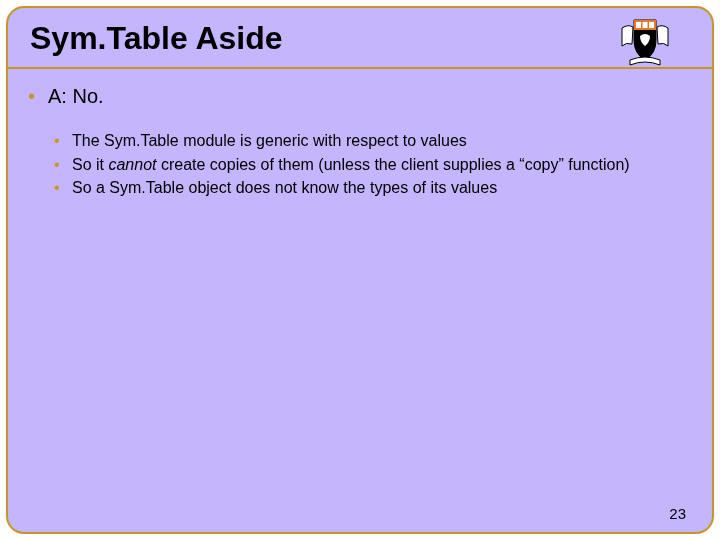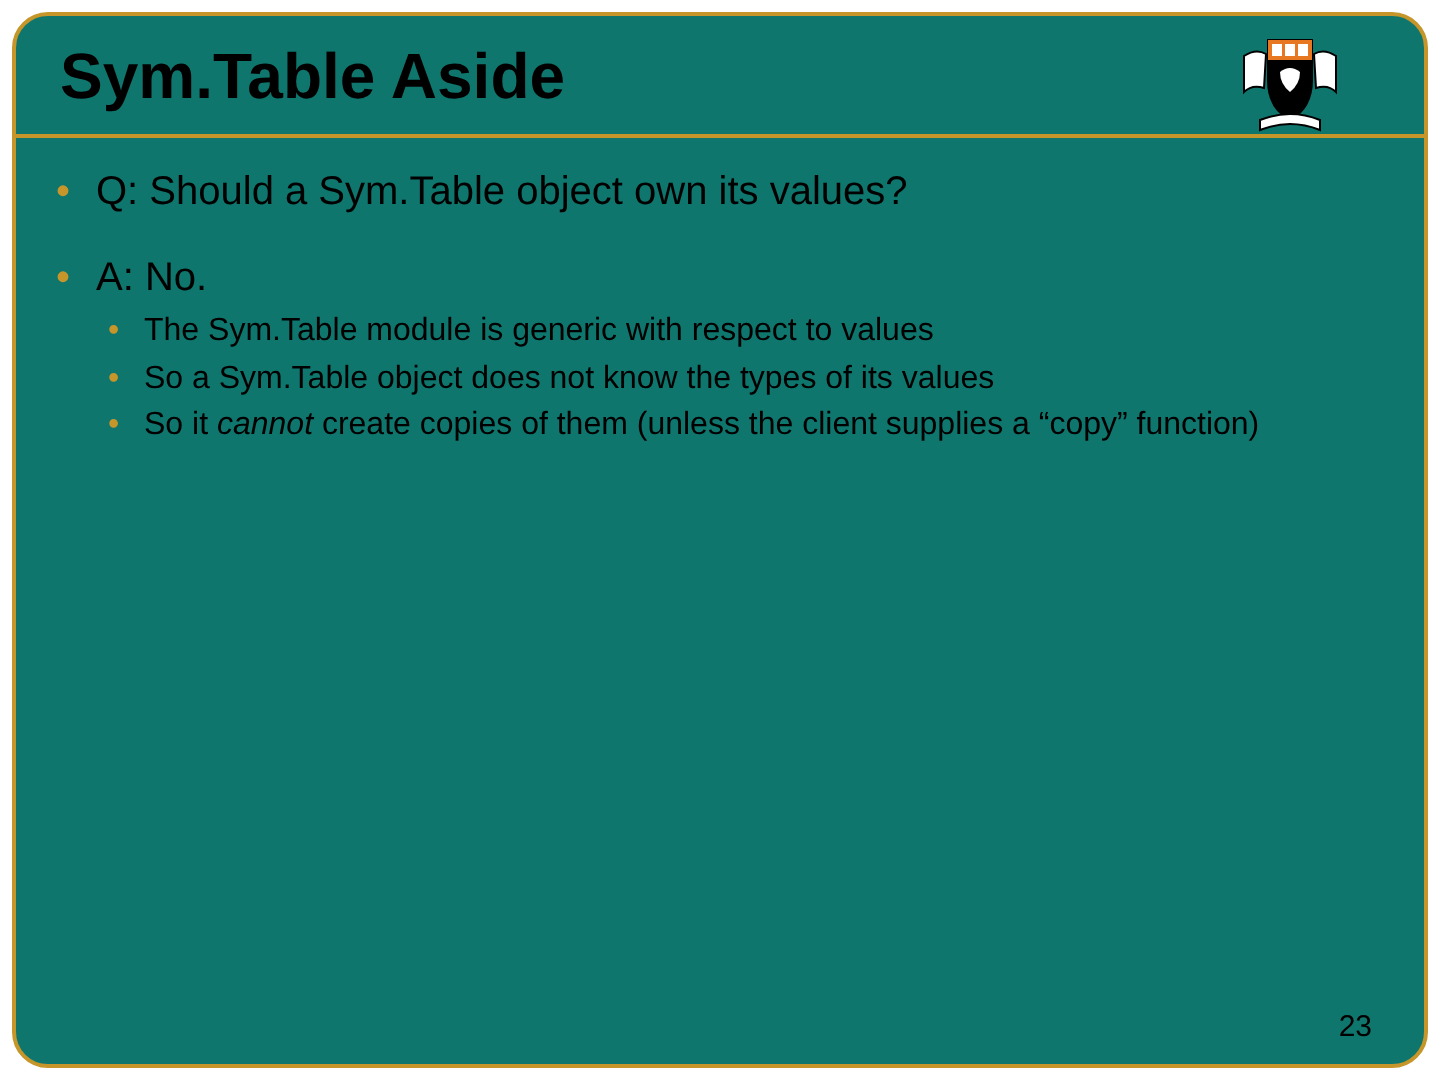--- a/index.html
+++ b/index.html
@@ -12,21 +12,21 @@
     overflow: hidden;
   }
   .slide {
     position: absolute;
     top: 6px;
     left: 6px;
     right: 6px;
     bottom: 6px;
     border: 2px solid #c7962a;
     border-radius: 18px;
-    background: #0f766e;
+    background: #c4b5fd;
   }
   .title-wrap {
     position: relative;
     padding: 12px 22px 10px 22px;
     border-bottom: 2px solid #c7962a;
   }
   .title {
     font-size: 32px;
     font-weight: bold;
     color: #000;
@@ -55,21 +55,21 @@
     position: absolute;
     left: 8px;
     top: 0;
     color: #c7962a;
     font-size: 20px;
     line-height: 1.35;
   }
   .lvl2 {
     list-style: none;
     font-size: 16px;
-    margin-top: 2px;
+    margin-top: 20px;
   }
   .lvl2 > li {
     position: relative;
     padding-left: 24px;
     margin-bottom: 2px;
   }
   .lvl2 > li::before {
     content: "•";
     position: absolute;
     left: 6px;
@@ -106,26 +106,25 @@
           <path d="M6 14 Q12 10 17 13 L16 30 Q10 28 6 32 Z" fill="#fff" stroke="#000" stroke-width="1"></path>
           <path d="M52 14 Q46 10 41 13 L42 30 Q48 28 52 32 Z" fill="#fff" stroke="#000" stroke-width="1"></path>
           <path d="M14 46 Q29 40 44 46 L44 51 Q29 45 14 51 Z" fill="#fff" stroke="#000" stroke-width="1"></path>
         </g>
       </svg>
     </div>
   </div>
 
   <div class="body">
     <ul class="lvl1">
-      <li><span>Q: Should a Sym.Table object own its values?</span></li>
       <li>
         <span>A: No.</span>
         <ul class="lvl2">
           <li><span>The Sym.Table module is generic with respect to values</span></li>
+          <li><span>So it </span><span class="em-i">cannot </span><span>create copies of them (unless the client supplies a “copy” function)</span></li>
           <li><span>So a Sym.Table object does not know the types of its values</span></li>
-          <li><span>So it </span><span class="em-i">cannot </span><span>create copies of them (unless the client supplies a “copy” function)</span></li>
         </ul>
       </li>
     </ul>
   </div>
 
   <div class="page-num">23</div>
 </div>
 
 </body></html>

